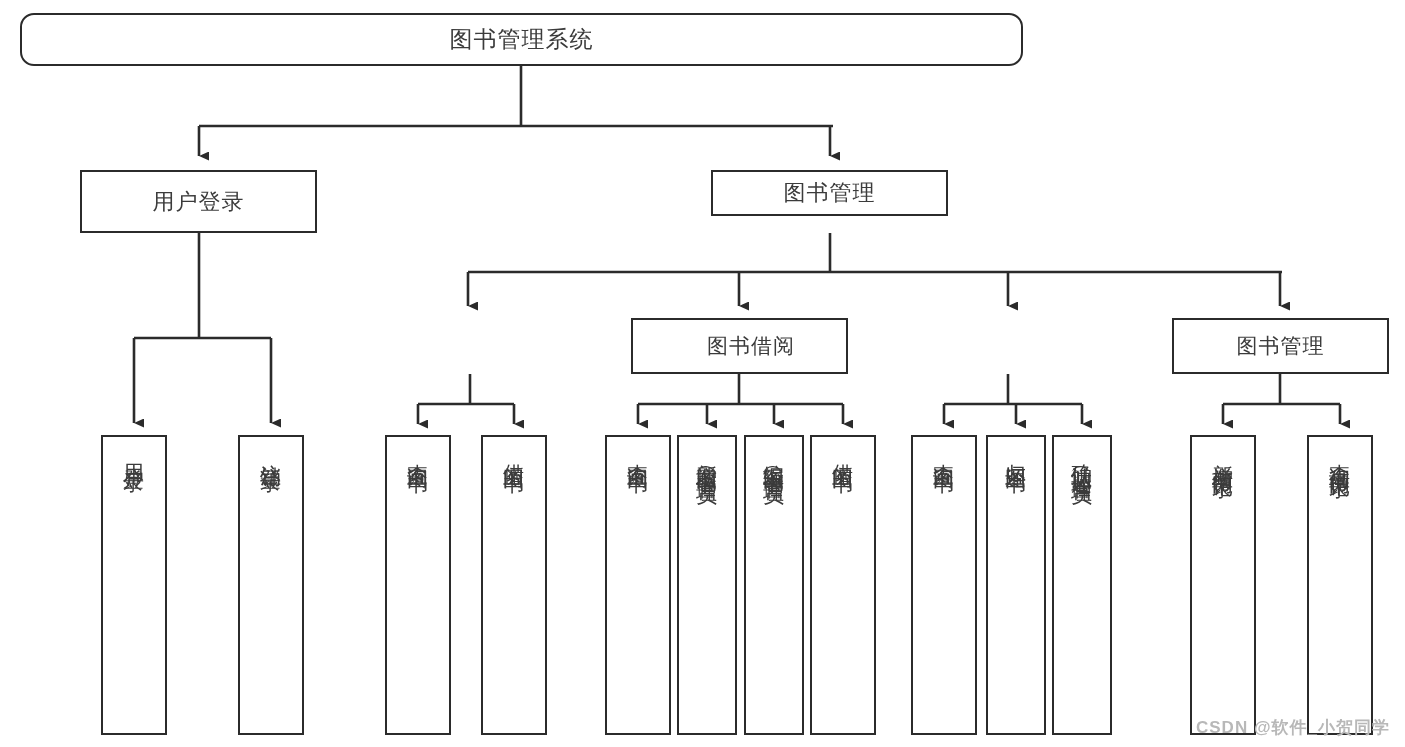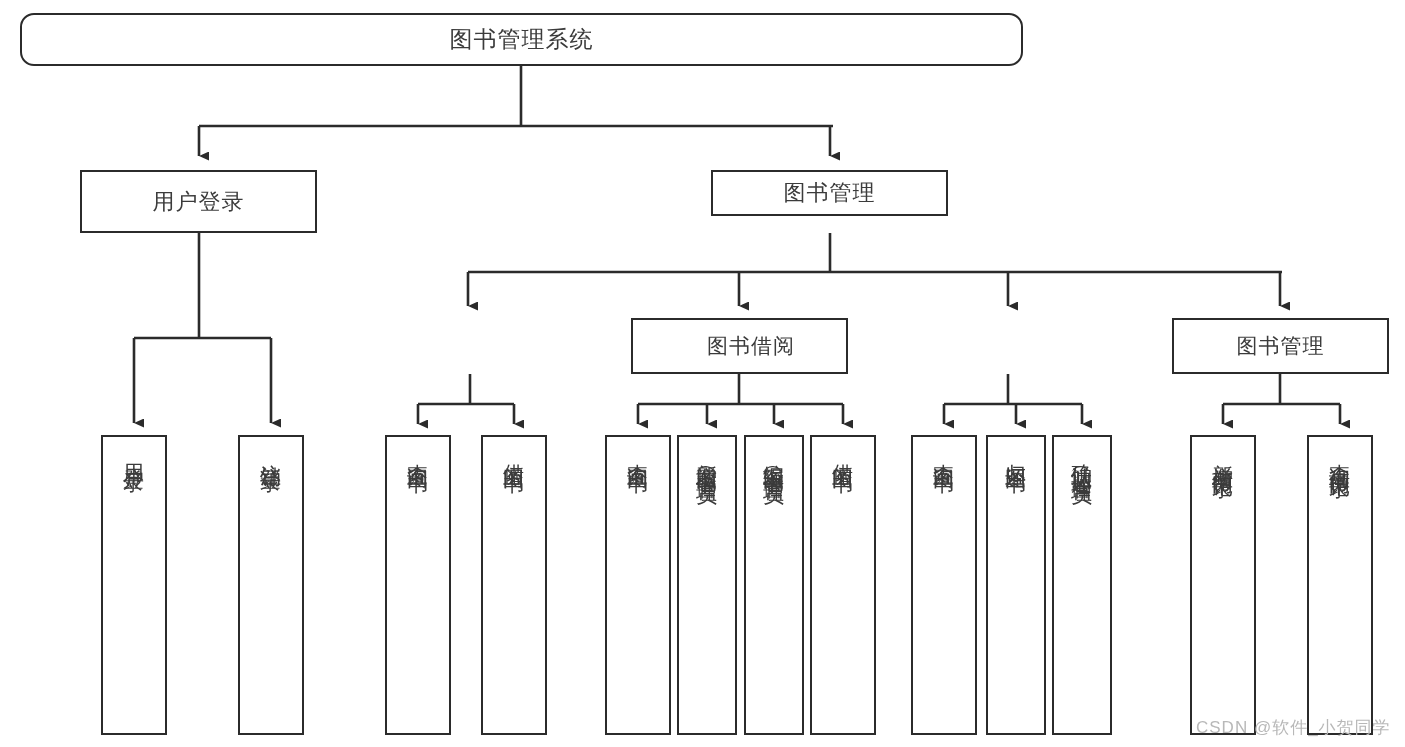--- a/index.html
+++ b/index.html
@@ -181,15 +181,15 @@
   <div class="node node-leaf" style="left: 1052px; top: 435px; width: 60px; height: 300px;">
     <span class="label">确认归还（管理员）</span>
   </div>
   <div class="node node-leaf" style="left: 1190px; top: 435px; width: 66px; height: 300px;">
     <span class="label">新增借阅记录</span>
   </div>
   <div class="node node-leaf" style="left: 1307px; top: 435px; width: 66px; height: 300px;">
     <span class="label">查询借阅记录</span>
   </div>
 
-  <div class="watermark" style="left: 1196px; top: 716px;">CSDN @软件_小贺同学</div>
+  <div class="watermark" style="left: 1196px; top: 716px; font-weight: bold;">CSDN @软件_小贺同学</div>
 
 </div>
 
 </body></html>

